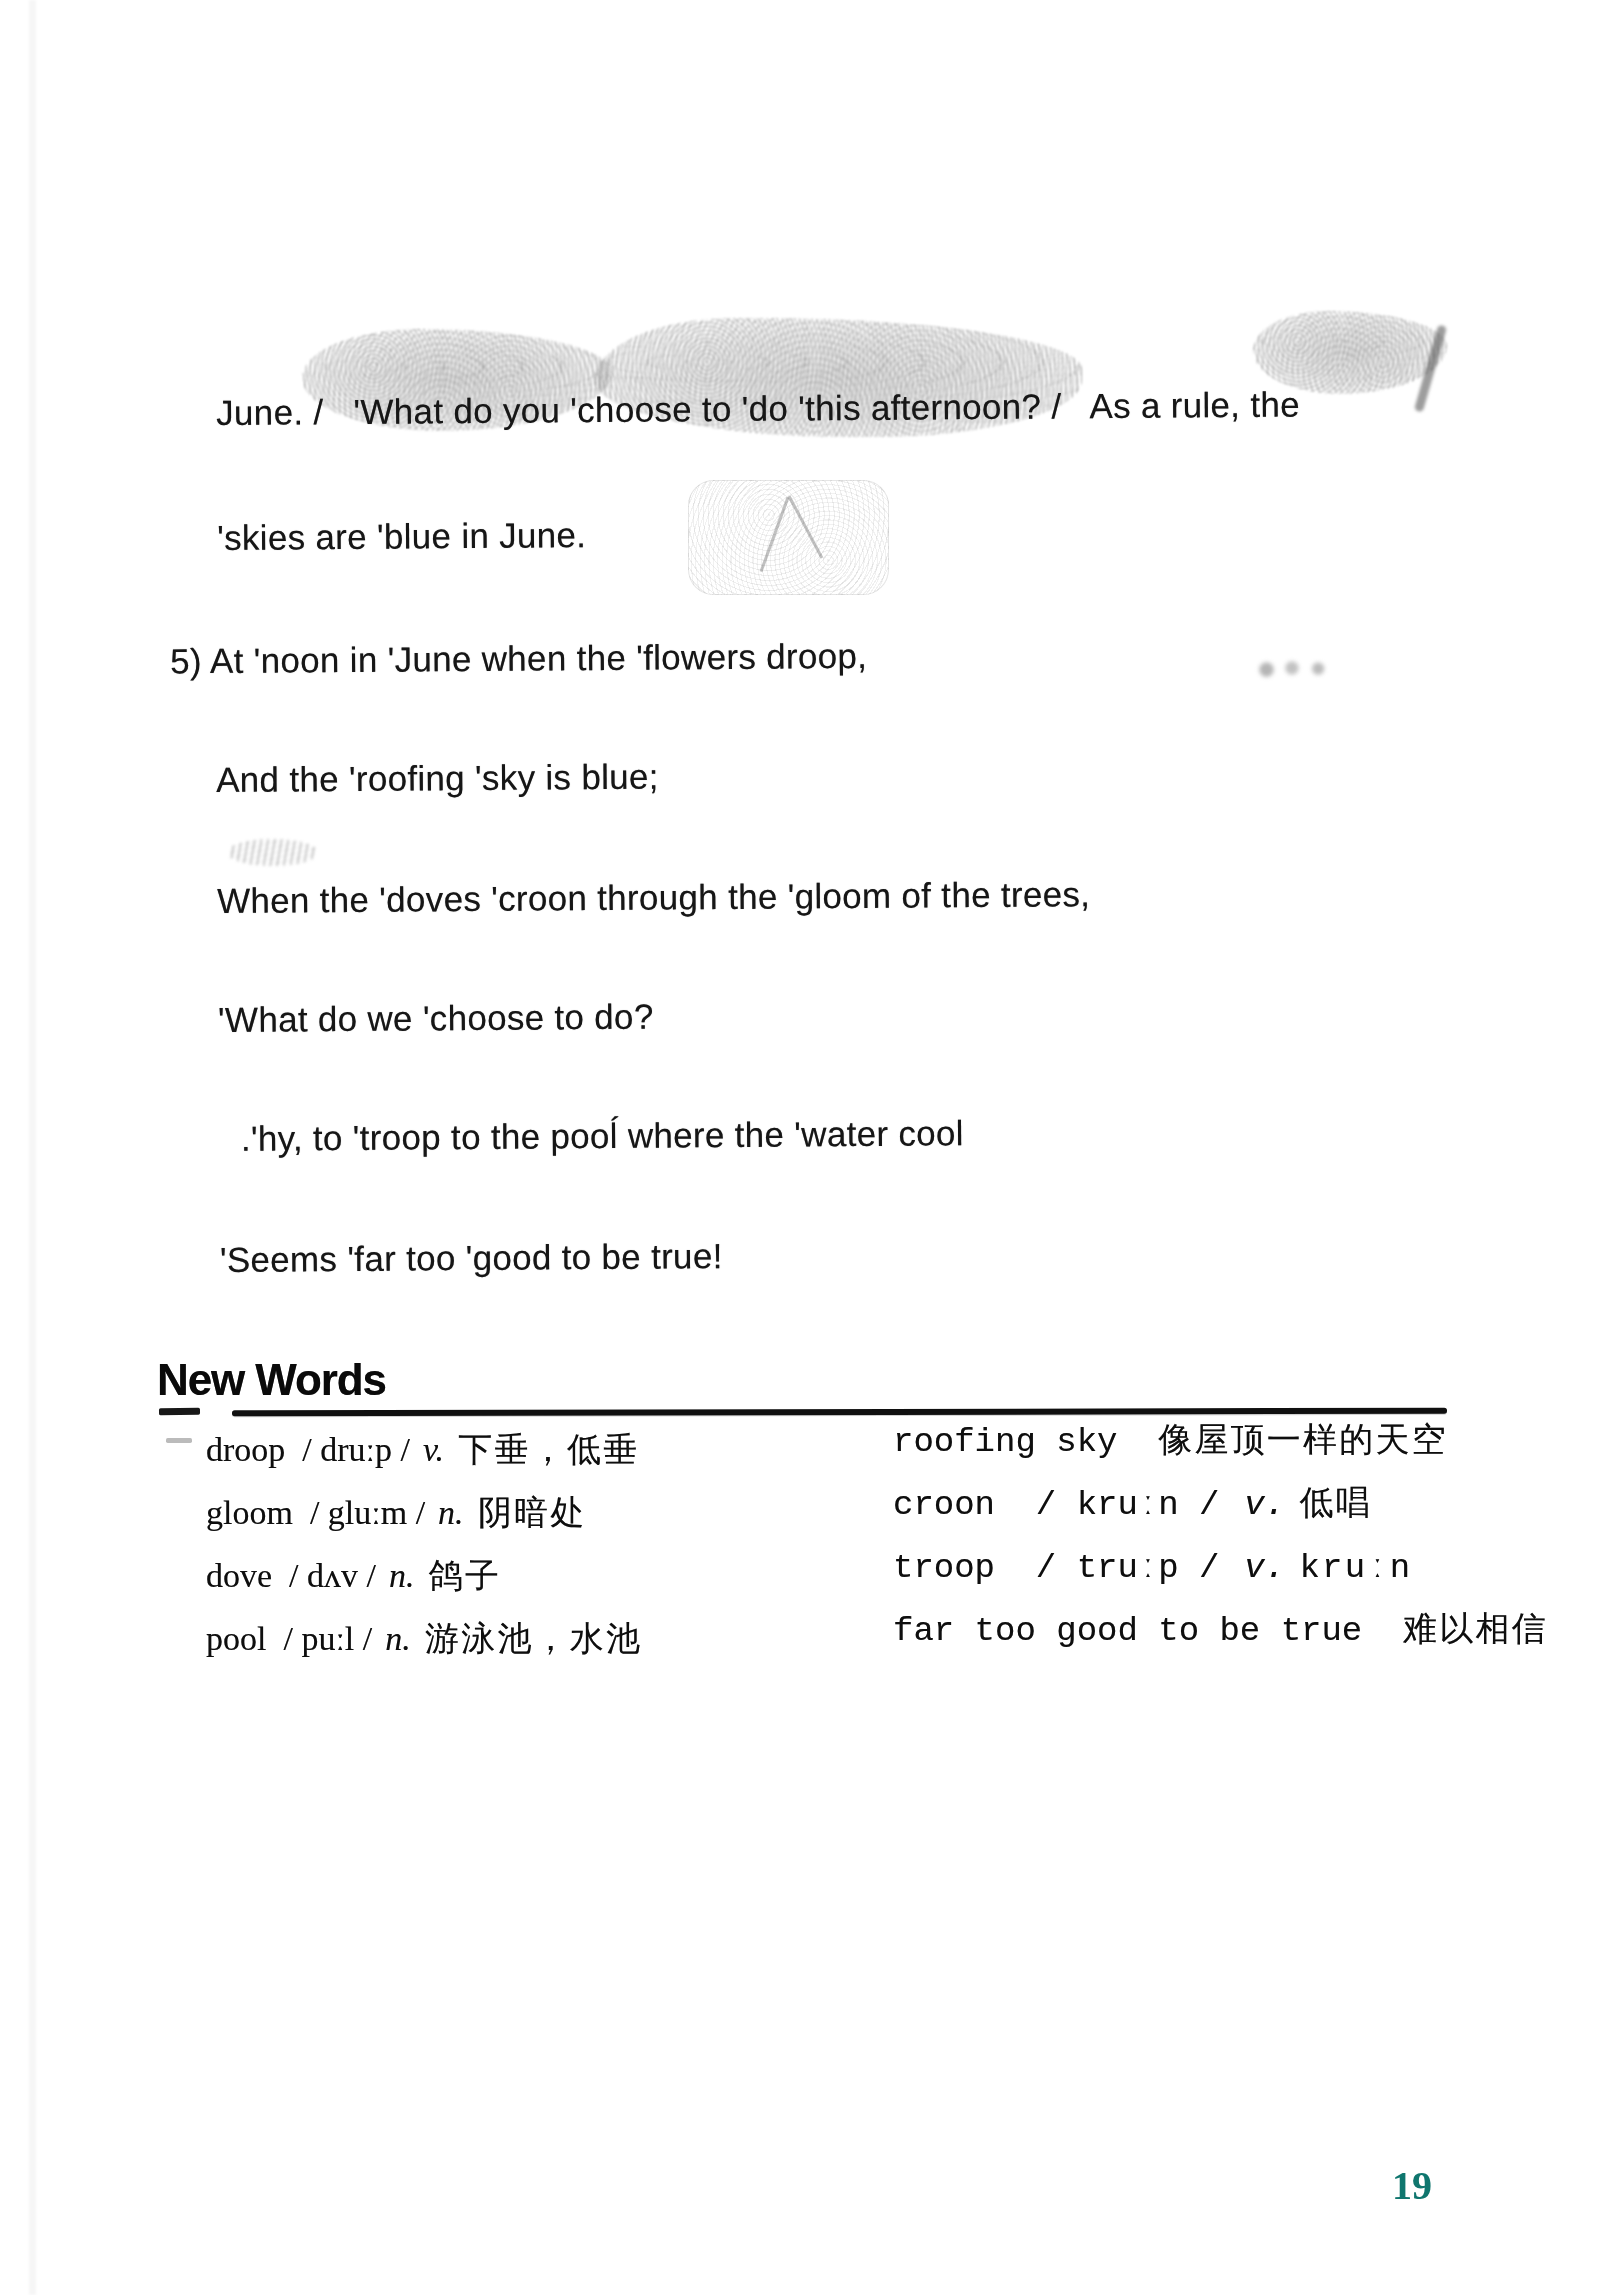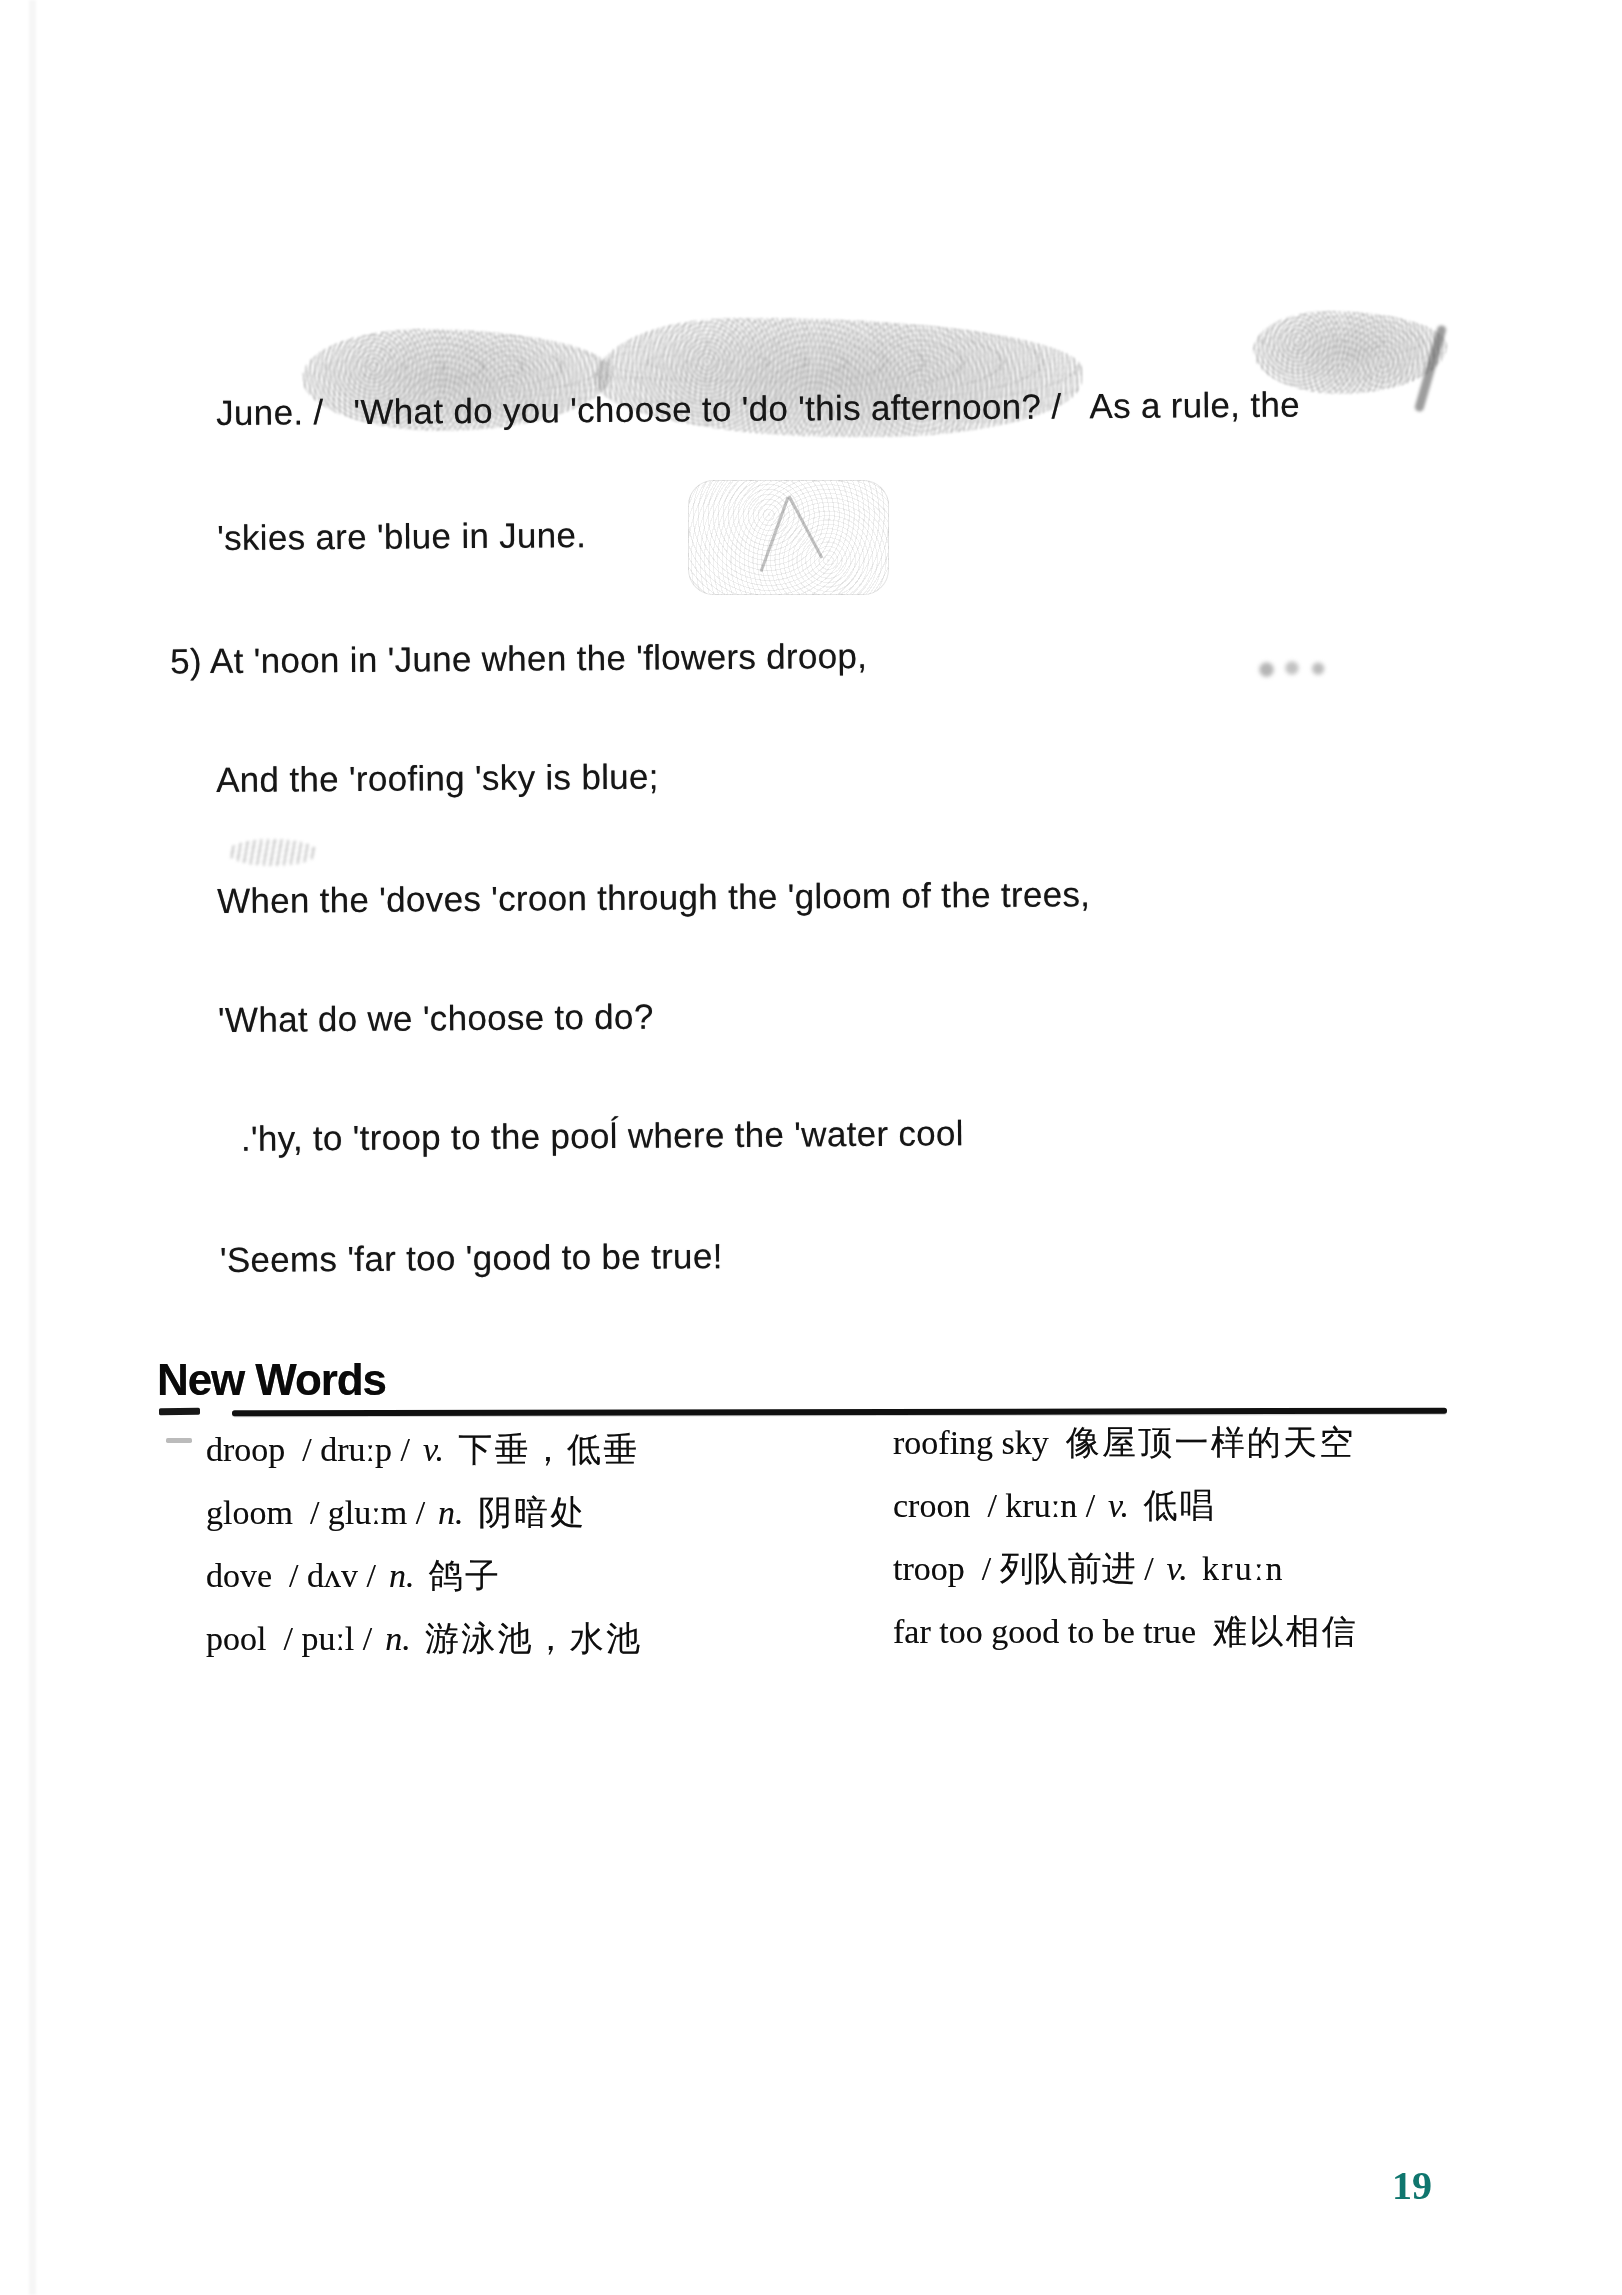--- a/index.html
+++ b/index.html
@@ -36,21 +36,21 @@
     background:#181818;border-radius:1.7px;transform:rotate(-1deg);}
   .rule-dash2{position:absolute;left:166px;top:1438px;width:25.5px;height:5px;
     background:rgba(30,30,30,.3);border-radius:1.7px;filter:blur(0.6px);}
   .rule{position:absolute;left:232px;top:1409px;width:1215px;height:5.5px;
     background:#101010;border-radius:2.8px;transform:rotate(-0.12deg);
     box-shadow:0 1.1px 0.6px rgba(0,0,0,.18);}
 
   .vcol{position:absolute;font-family:"Liberation Serif",serif;font-size:34px;
     color:#0e0e0e;text-shadow:0 0 0.6px rgba(0,0,0,.4);}
   #vocab-left{left:206px;top:1418px;}
-  #vocab-right{left:893px;top:1411px;}
+  #vocab-right{left:893px;top:1411px;font-family:Liberation Mono, monospace;}
   .vrow{height:63px;line-height:63px;white-space:pre;}
   .vrow .pos{font-style:italic;margin:0 14.4px 0 4.4px;}
   .vrow .cn{letter-spacing:2.2px;}
   .vrow.cont{padding-left:54px;}
 
   
   .pageno{position:absolute;left:1392px;top:2162px;
     font-family:"Liberation Serif",serif;font-size:40px;font-weight:700;color:#0f766e;}
 
   
@@ -122,19 +122,19 @@
   <div class="rule"></div>
   <div class="vcol" id="vocab-left">
       <div class="vrow"><span>droop  / druːp / </span><i class="pos">v.</i><span class="cn">下垂，低垂</span></div>
       <div class="vrow"><span>gloom  / gluːm / </span><i class="pos">n.</i><span class="cn">阴暗处</span></div>
       <div class="vrow"><span>dove  / dʌv / </span><i class="pos">n.</i><span class="cn">鸽子</span></div>
       <div class="vrow"><span>pool  / puːl / </span><i class="pos">n.</i><span class="cn">游泳池，水池</span></div>
     </div>
   <div class="vcol" id="vocab-right">
       <div class="vrow"><span>roofing sky  </span><span class="cn">像屋顶一样的天空</span></div>
       <div class="vrow"><span>croon  / kruːn / </span><i class="pos">v.</i><span class="cn">低唱</span></div>
-      <div class="vrow"><span>troop  / 列队前进 / </span><i class="pos">v.</i><span class="cn">kruːn</span></div>
+      <div class="vrow"><span>troop  / truːp / </span><i class="pos">v.</i><span class="cn">kruːn</span></div>
       <div class="vrow"><span>far too good to be true  </span><span class="cn">难以相信</span></div>
     </div>
 </section>
 
 <div class="pageno">19</div>
 
 
 </body></html>

